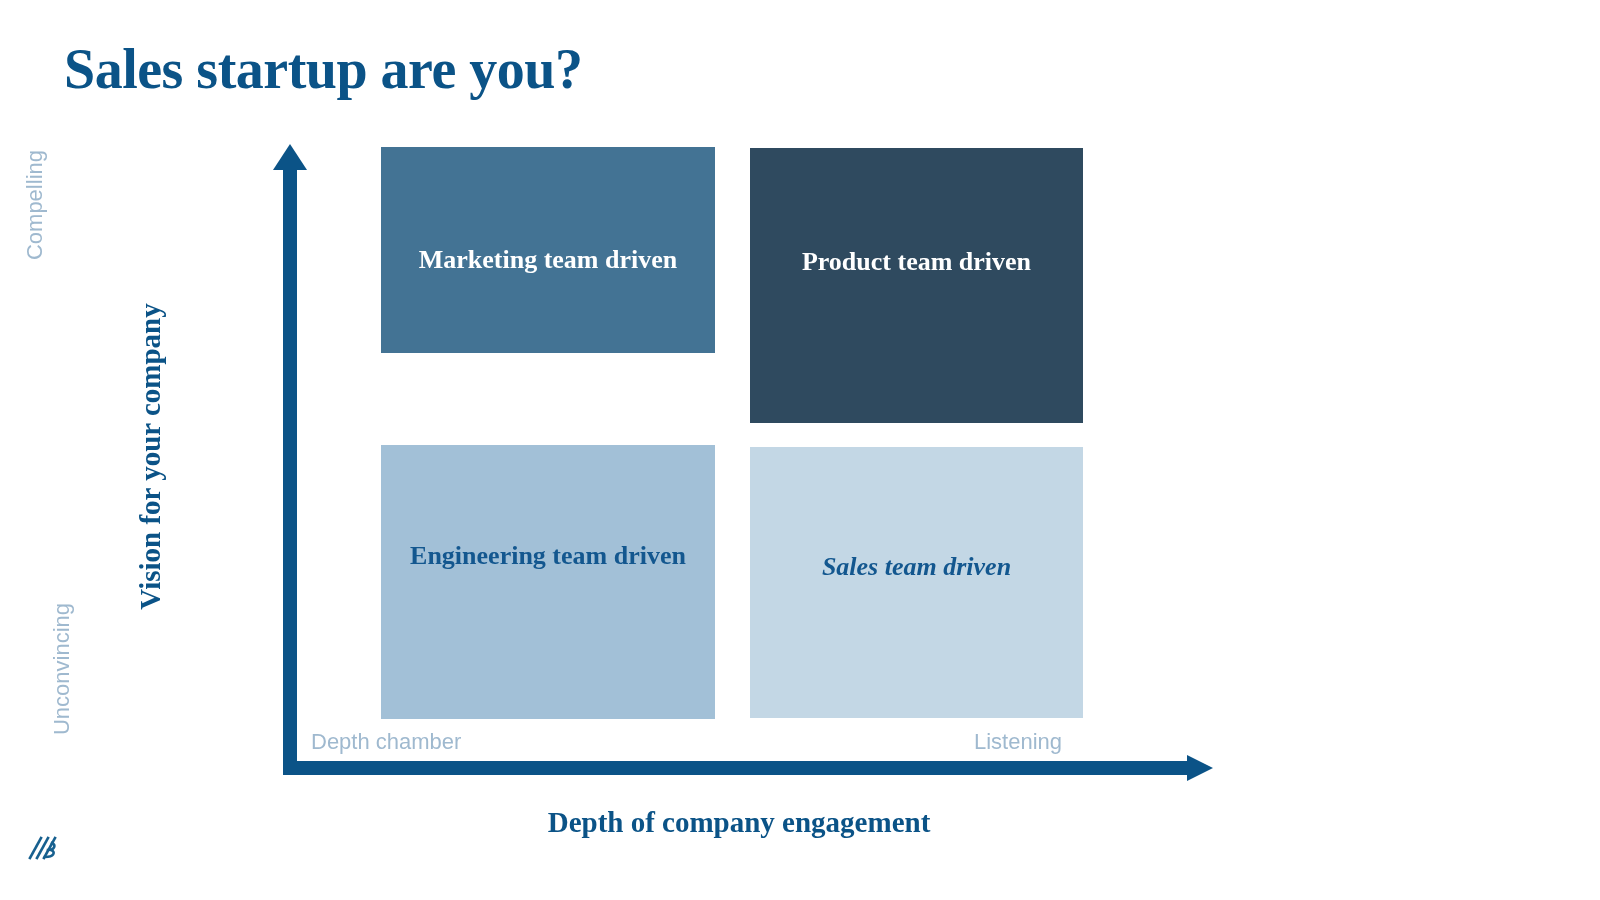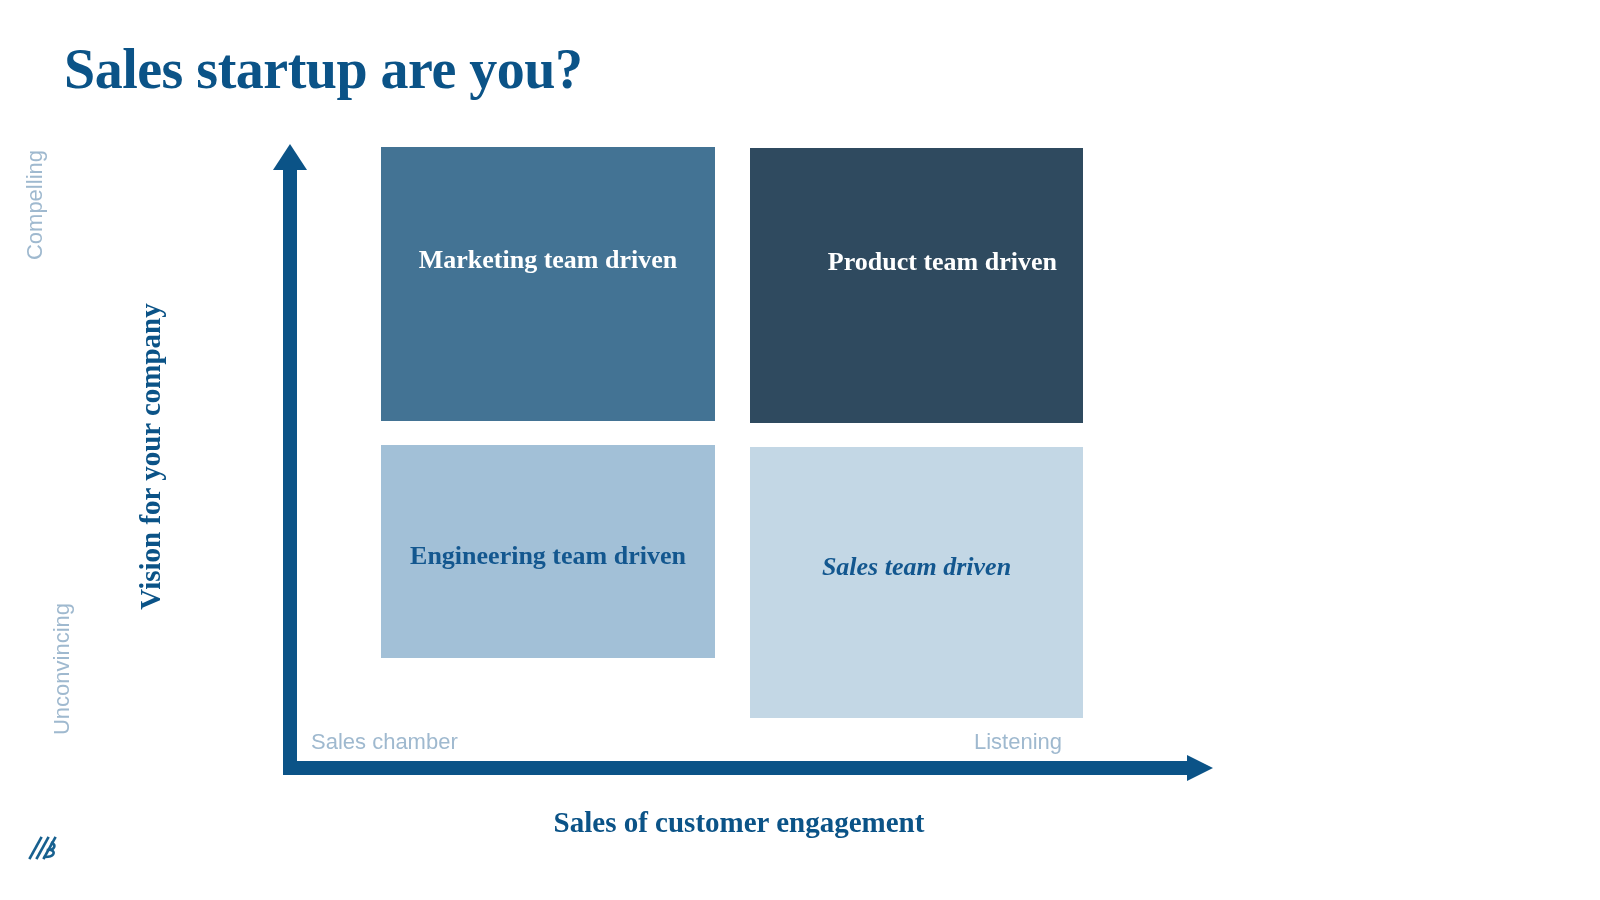--- a/index.html
+++ b/index.html
@@ -154,42 +154,41 @@
     font-weight: bold;
     font-size: 26px;
     line-height: 36px;
     text-align: center;
     padding: 0 26px;
   }
   #quadrant-marketing {
     left: 381px;
     top: 147px;
     width: 334px;
-    height: 274px;
+    height: 206px;
     background: #437394;
     padding-top: 95px;
   }
   #quadrant-marketing .quadrant-label { color: #ffffff; }
 
   #quadrant-product {
     left: 750px;
     top: 148px;
     width: 333px;
     height: 275px;
     background: #2f4a5f;
     padding-top: 96px;
-    justify-content: flex-end;
   }
   #quadrant-product .quadrant-label { color: #ffffff; }
 
   #quadrant-engineering {
     left: 381px;
     top: 445px;
     width: 334px;
-    height: 213px;
+    height: 274px;
     background: #a2c0d7;
     padding-top: 93px;
   }
   #quadrant-engineering .quadrant-label { color: #13578f; }
 
   #quadrant-sales {
     left: 750px;
     top: 447px;
     width: 333px;
     height: 271px;
@@ -215,27 +214,27 @@
   <div id="slide-title">Sales startup are you?</div>
 
   <div class="axis-line" id="y-axis-shaft"></div>
   <div id="y-axis-arrowhead"></div>
 
   <div class="axis-line" id="x-axis-shaft"></div>
   <div id="x-axis-arrowhead"></div>
 
   <div id="y-axis-title">Vision for your company</div>
 
-  <div id="x-axis-title">Sales of customer engagement</div>
+  <div id="x-axis-title">Depth of company engagement</div>
 
   <div class="tick-label" id="tick-compelling">Compelling</div>
 
   <div class="tick-label" id="tick-unconvincing">Unconvincing</div>
 
-  <div class="tick-label" id="tick-echo-chamber">Sales chamber</div>
+  <div class="tick-label" id="tick-echo-chamber">Depth chamber</div>
 
   <div class="tick-label" id="tick-listening">Listening</div>
 
   <div class="quadrant" id="quadrant-marketing">
     <div class="quadrant-label">Marketing team driven</div>
   </div>
 
   <div class="quadrant" id="quadrant-product">
     <div class="quadrant-label">Product team driven</div>
   </div>

